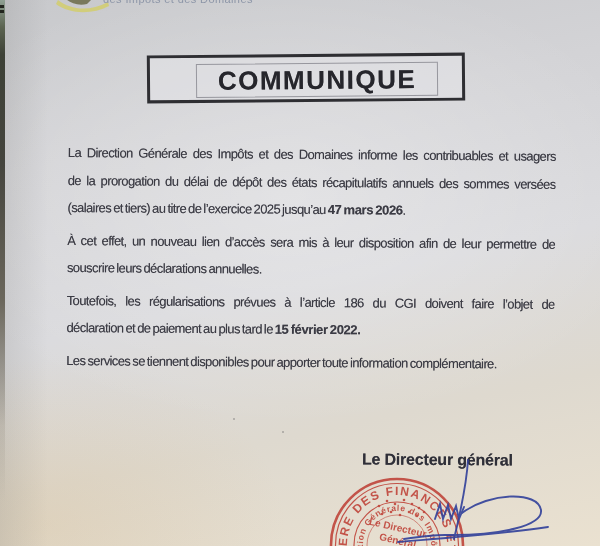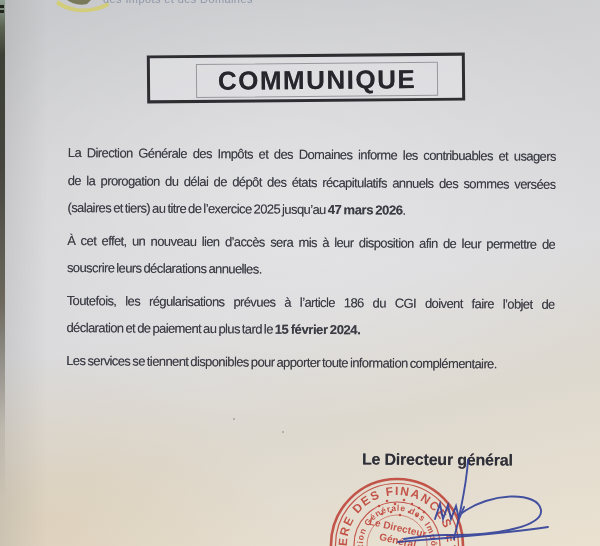--- a/index.html
+++ b/index.html
@@ -103,21 +103,21 @@
       <div class="line fill"><span>La Direction Générale des Impôts et des Domaines informe les contribuables et usagers</span><b></b><span></span></div>
       <div class="line fill"><span>de la prorogation du délai de dépôt des états récapitulatifs annuels des sommes versées</span><b></b><span></span></div>
       <div class="line last"><span>(salaires et tiers) au titre de l’exercice 2025 jusqu’au </span><b>47 mars 2026</b><span>.</span></div>
     </div>
     <div class="para">
       <div class="line fill"><span>À cet effet, un nouveau lien d’accès sera mis à leur disposition afin de leur permettre de</span><b></b><span></span></div>
       <div class="line last"><span>souscrire leurs déclarations annuelles.</span><b></b><span></span></div>
     </div>
     <div class="para">
       <div class="line fill"><span>Toutefois, les régularisations prévues à l’article 186 du CGI doivent faire l’objet de</span><b></b><span></span></div>
-      <div class="line last"><span>déclaration et de paiement au plus tard le </span><b>15 février 2024.</b><span></span></div>
+      <div class="line last"><span>déclaration et de paiement au plus tard le </span><b>15 février 2022.</b><span></span></div>
     </div>
     <div class="para">
       <div class="line last"><span>Les services se tiennent disponibles pour apporter toute information complémentaire.</span><b></b><span></span></div>
     </div>
   </div>
 
   <div class="sig-title">Le Directeur général</div>
 
   <svg class="stamp" width="150" height="78" viewBox="0 0 150 78">
     <defs>

